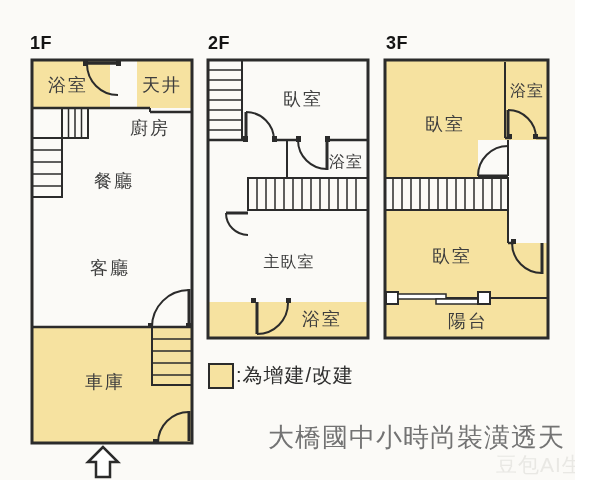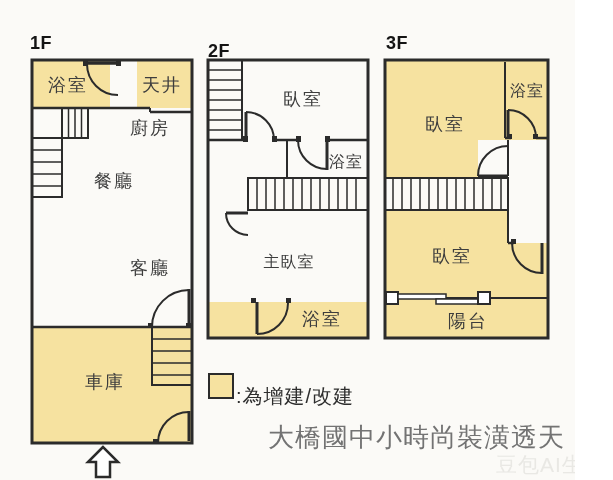--- a/index.html
+++ b/index.html
@@ -5,21 +5,21 @@
   html,body{margin:0;padding:0;}
   body{font-family:"Liberation Sans","DejaVu Sans",sans-serif;}
   #stage{position:relative;width:575px;height:480px;background:#fbfaf7;overflow:hidden;}
   .floor-label{position:absolute;font-size:18px;font-weight:bold;color:#141414;letter-spacing:0.5px;}
   .plan-svg{position:absolute;}
   .room-label{position:absolute;transform:translate(-50%,-50%);font-size:18px;color:#3d3d3d;white-space:nowrap;letter-spacing:2px;}
   .room-label.sm{font-size:16px;letter-spacing:1px;}
   .phone-watermark{position:absolute;left:24px;top:192px;width:589px;font-size:56px;font-weight:800;color:#2121dd;white-space:nowrap;letter-spacing:-1px;z-index:30;}
   .legend{position:absolute;left:208px;top:362px;display:flex;align-items:center;}
   .legend .swatch{width:26px;height:26px;background:#f6e2a0;border:2px solid #2b2b2b;box-sizing:border-box;}
-  .legend .legend-text{font-size:20px;color:#2e2e2e;margin-left:2px;letter-spacing:1px;margin-top:21px;}
+  .legend .legend-text{font-size:20px;color:#2e2e2e;margin-left:2px;letter-spacing:1px;}
   .footer-title{position:absolute;left:268px;top:420px;font-size:26px;color:#737373;letter-spacing:1px;white-space:nowrap;}
   .footer-disclaimer{position:absolute;left:341px;top:451px;font-size:11.5px;color:#ababab;letter-spacing:0.5px;white-space:nowrap;z-index:5;margin-top:30px;}
   .ai-watermark{position:absolute;left:496px;top:451px;font-size:21px;font-weight:normal;color:#e9e8e4;letter-spacing:1px;z-index:40;white-space:nowrap;}
 </style>
 </head>
 <body>
 
 <div id="stage">
 
   <div class="floor-label" style="left:30px;top:33px;">1F</div>
@@ -66,24 +66,24 @@
     <rect x="128" y="384" width="5" height="5" fill="#2b2b2b"></rect>
     <line x1="164" y1="356" x2="164" y2="386" stroke="#2b2b2b" stroke-width="3"></line>
     <path d="M 133,388 A 31 31 0 0 1 164,357" fill="none" stroke="#2b2b2b" stroke-width="2"></path>
 
     <polygon points="78,392 63,407 71,407 71,422 85,422 85,407 93,407" fill="#ffffff" stroke="#2b2b2b" stroke-width="2.5"></polygon>
   </svg>
   <div class="room-label" style="left:68px;top:85px;">浴室</div>
   <div class="room-label" style="left:162px;top:85px;text-align:right;">天井</div>
   <div class="room-label" style="left:150px;top:128px;">廚房</div>
   <div class="room-label" style="left:114px;top:181px;">餐廳</div>
-  <div class="room-label" style="left:110px;top:268px;margin-left:40px;">客廳</div>
+  <div class="room-label" style="left:110px;top:268px;">客廳</div>
   <div class="room-label" style="left:105px;top:382px;">車庫</div>
 
-  <div class="floor-label" style="left:208px;top:33px;margin-top:8px;">2F</div>
+  <div class="floor-label" style="left:208px;top:33px;">2F</div>
   <svg class="plan-svg" style="left:200px;top:55px;" width="180" height="300" viewBox="0 0 180 300">
 
     <rect x="8" y="247" width="160" height="36" fill="#f6e2a0"></rect>
 
     <rect x="8" y="5" width="160" height="278" fill="none" stroke="#2b2b2b" stroke-width="3"></rect>
 
     <rect x="8" y="5" width="34" height="80" fill="none" stroke="#2b2b2b" stroke-width="2"></rect>
     <line x1="8" y1="15" x2="42" y2="15" stroke="#2b2b2b" stroke-width="1.5"></line>
     <line x1="8" y1="25" x2="42" y2="25" stroke="#2b2b2b" stroke-width="1.5"></line>
     <line x1="8" y1="35" x2="42" y2="35" stroke="#2b2b2b" stroke-width="1.5"></line>

